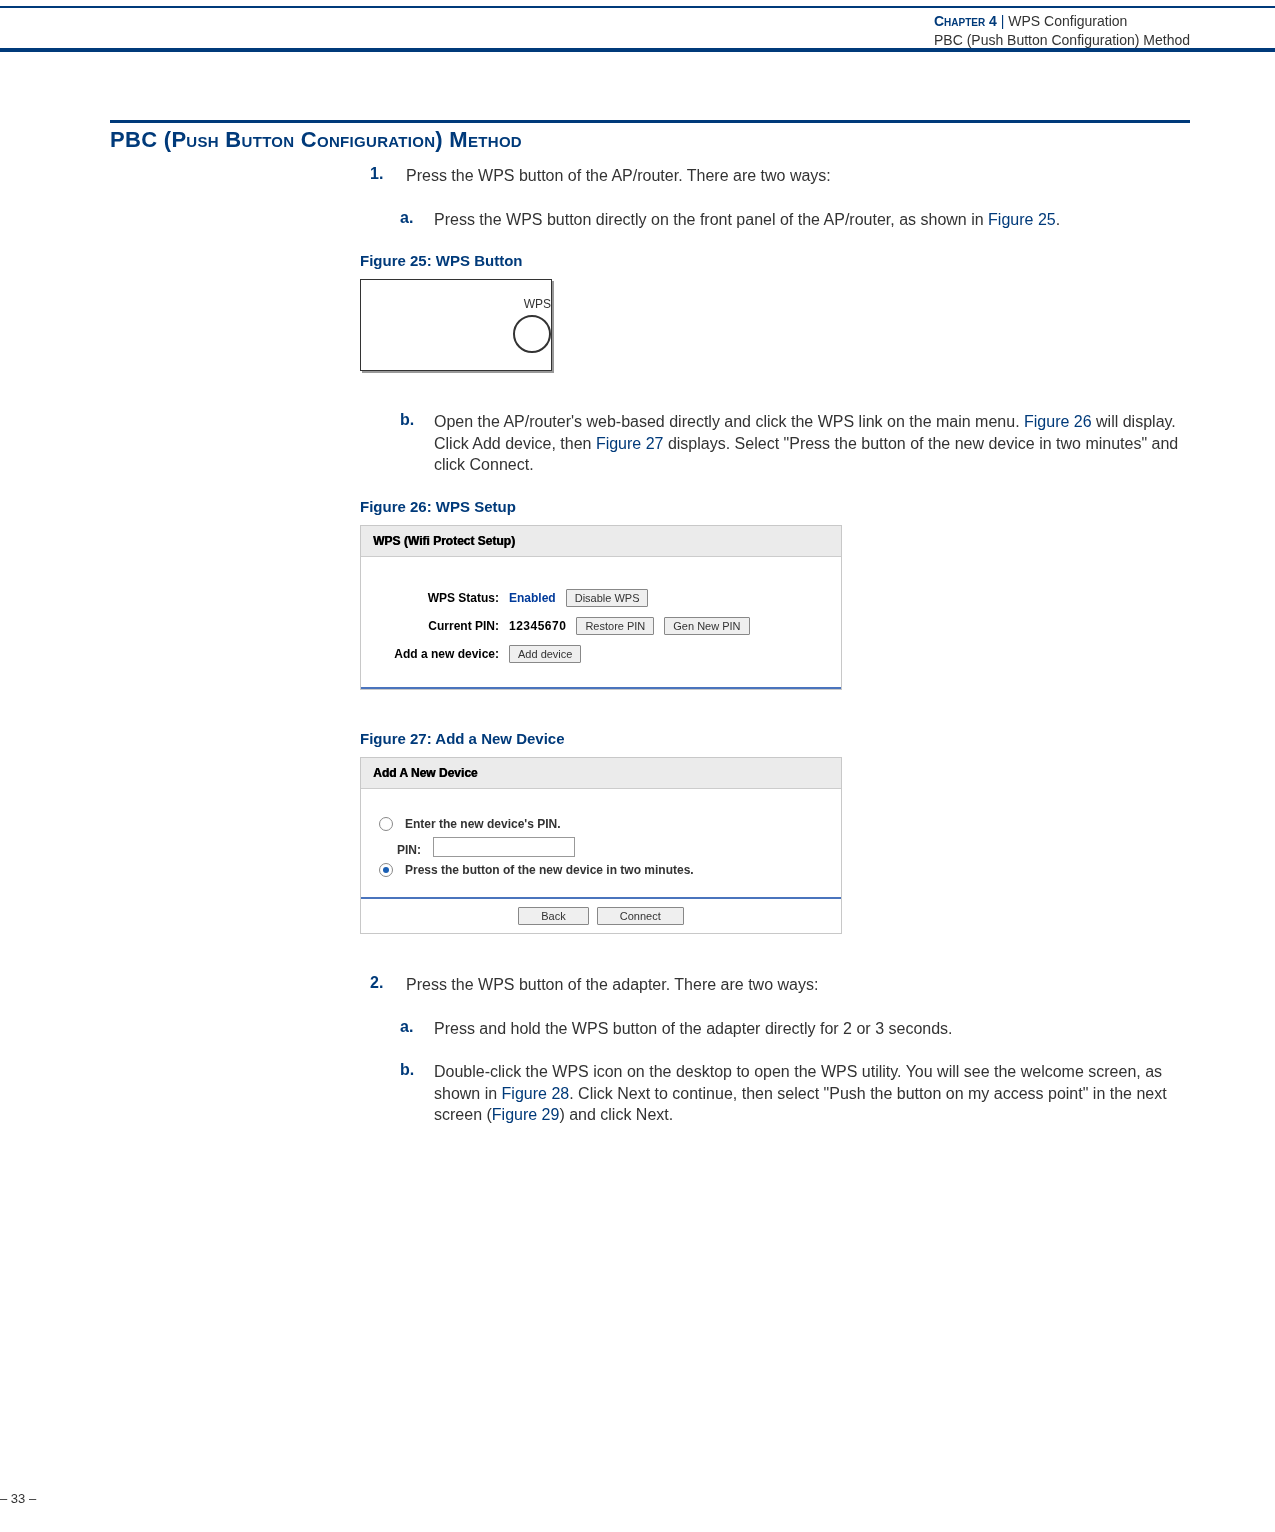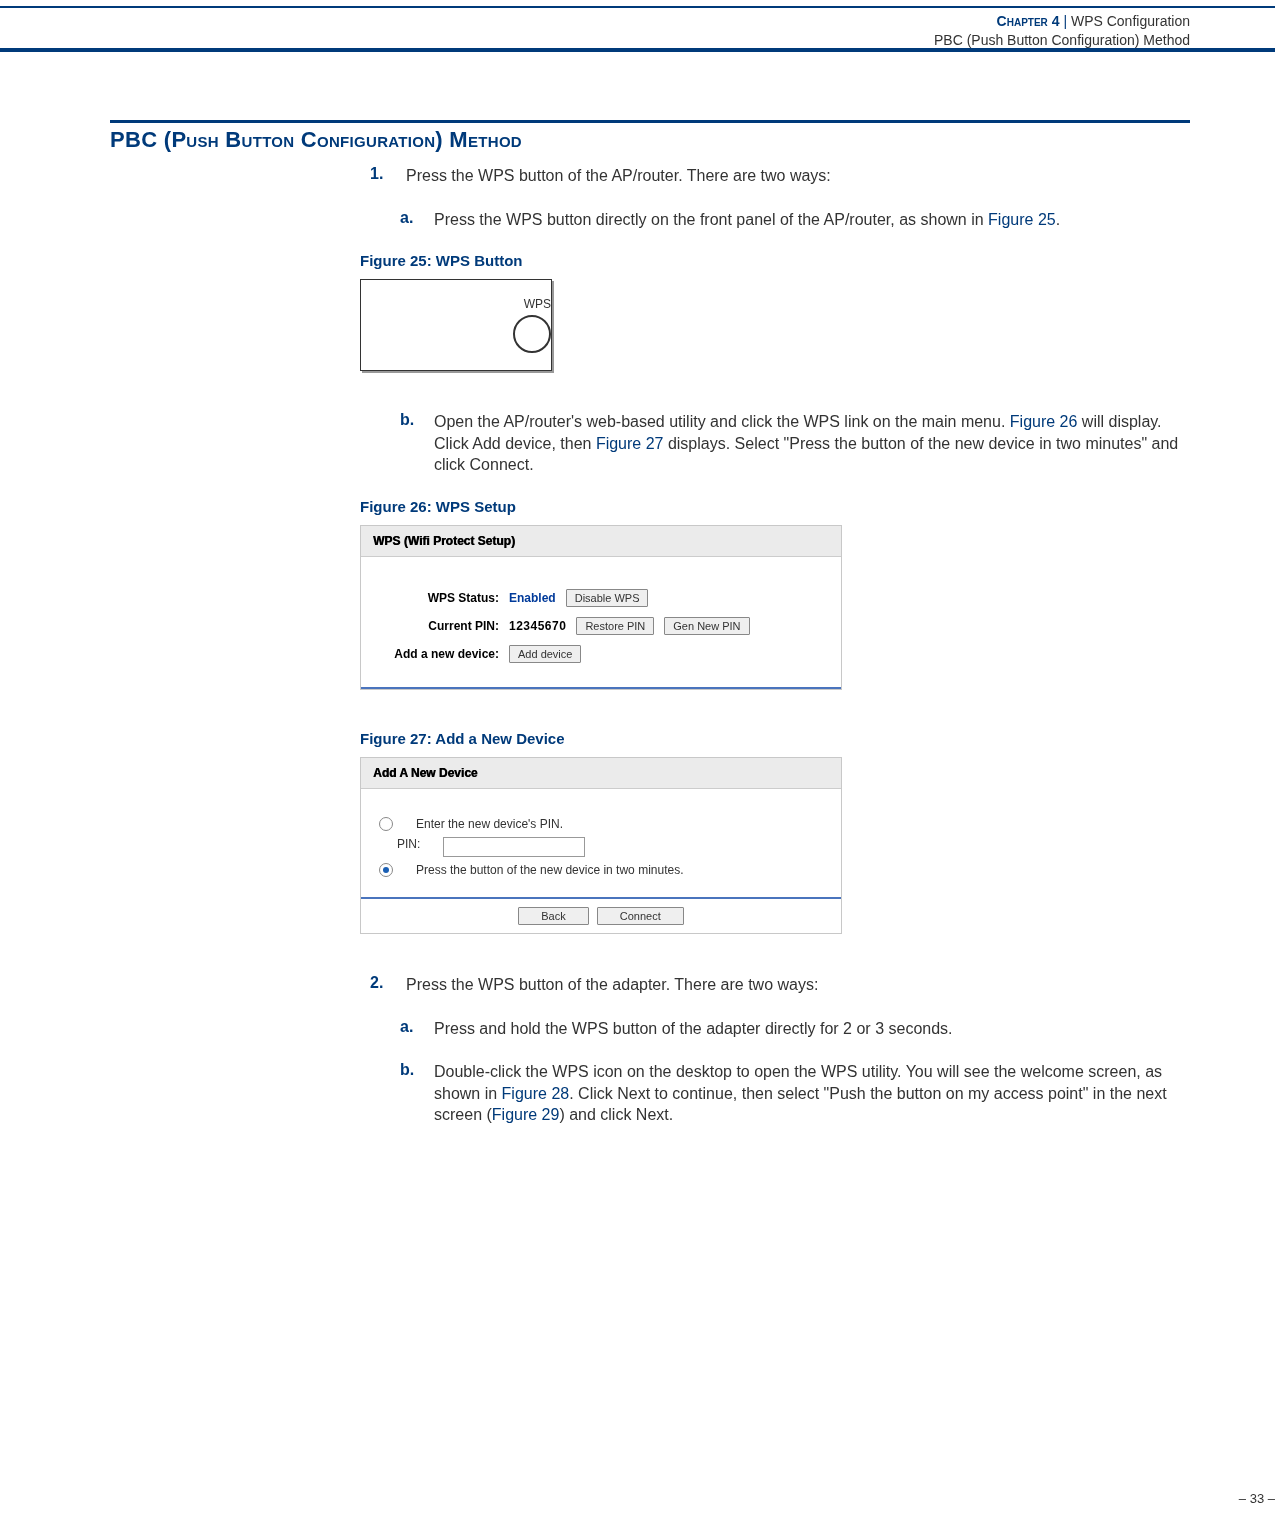--- a/index.html
+++ b/index.html
@@ -1,19 +1,19 @@
 <!DOCTYPE html>
 <html><head>
 <meta charset="utf-8">
 <style>
   html,body{margin:0;padding:0;background:#fff;}
   body{width:1275px;min-height:1532px;font-family:Verdana,Geneva,sans-serif;color:#333;position:relative;}
   .top-rule{position:absolute;left:0;right:0;top:6px;height:2px;background:#003a7a;}
   .bottom-rule-header{position:absolute;left:0;right:0;top:48px;height:4px;background:#003a7a;}
-  .header{position:absolute;right:85px;top:12px;text-align:right;line-height:1.35;}
+  .header{position:absolute;right:85px;top:12px;text-align:left;line-height:1.35;}
   .header-line1{font-size:14px;}
   .chap{font-variant:small-caps;font-weight:bold;color:#003a7a;}
   .sep{color:#003a7a;}
   .htxt{color:#333;}
   .header-line2{font-size:14px;color:#333;}
   .content{position:absolute;left:110px;right:85px;top:120px;}
   .section-rule{height:3px;background:#003a7a;margin-bottom:4px;}
   h1.section{color:#003a7a;font-size:22px;font-weight:bold;font-variant:small-caps;margin:0 0 12px 0;letter-spacing:0.3px;}
   .body-area{margin-left:260px;}
   .num-item{display:flex;gap:12px;margin-bottom:22px;}
@@ -29,26 +29,26 @@
   .fig26{width:480px;border:1px solid #c8c8c8;background:#fff;margin-left:-10px;margin-bottom:40px;font-family:Arial,sans-serif;font-size:12px;}
   .panel-title{background:#ebebeb;padding:8px 12px;font-weight:bold;font-size:12px;color:#000;border-bottom:1px solid #ccc;text-shadow:0.5px 0 0 #000;}
   .panel-body{padding:22px 18px 14px 18px;}
   .row{display:flex;align-items:center;gap:10px;margin:10px 0;}
   .lbl{width:120px;text-align:right;font-weight:bold;font-size:12px;color:#000;}
   .enabled{color:#003a9a;font-weight:bold;}
   .pinval{font-weight:bold;color:#000;letter-spacing:0.5px;}
   .uibtn{background:#efefef;border:1px solid #888;border-radius:1px;padding:2px 8px;font-size:11px;cursor:default;}
   .panel-bottomrule{height:2px;background:#4a74bd;}
   .fig27{width:480px;border:1px solid #c8c8c8;background:#fff;margin-left:-10px;margin-bottom:40px;font-family:Arial,sans-serif;font-size:12px;}
-  .radio-row{display:flex;align-items:flex-start;gap:23px;margin:6px 0;}
+  .radio-row{display:flex;align-items:flex-end;gap:12px;margin:6px 0;font-weight:bold;}
   .radio{width:12px;height:12px;border:1px solid #888;border-radius:50%;display:inline-flex;align-items:center;justify-content:center;}
   .radio.sel::after{content:"";width:6px;height:6px;background:#1a5fb4;border-radius:50%;}
   .pinbox{border:1px solid #999;width:140px;height:18px;background:#fff;}
   .btnrow{display:flex;gap:8px;justify-content:center;padding:8px 0;}
-  .page-footer{position:absolute;left:0;right:0;bottom:26px;text-align:right;font-size:13px;color:#333;}
+  .page-footer{position:absolute;left:0;right:0;bottom:26px;text-align:left;font-size:13px;color:#333;}
 </style>
 </head>
 <body>
 
 <div class="top-rule"></div>
 <div class="header">
   <div class="header-line1">
     <span class="chap">Chapter 4</span>
     <span class="sep">|</span>
     <span class="htxt">WPS Configuration</span>
@@ -77,21 +77,21 @@
 
     <div class="figlabel">Figure 25:  WPS Button</div>
     <div class="fig25">
       <div class="wpslabel">WPS</div>
       <div class="circle"></div>
     </div>
 
     <div class="sub-item">
       <div class="sub">b.</div>
       <div class="para">
-        <span>Open the AP/router's web-based utility and click the WPS link on the main menu. </span><span class="linkref">Figure 26</span><span> will display. Click Add device, then </span><span class="linkref">Figure 27</span><span> displays. Select "Press the button of the new device in two minutes" and click Connect.</span>
+        <span>Open the AP/router's web-based directly and click the WPS link on the main menu. </span><span class="linkref">Figure 26</span><span> will display. Click Add device, then </span><span class="linkref">Figure 27</span><span> displays. Select "Press the button of the new device in two minutes" and click Connect.</span>
       </div>
     </div>
 
     <div class="figlabel">Figure 26:  WPS Setup</div>
     <div class="fig26">
       <div class="panel-title">WPS (Wifi Protect Setup)</div>
       <div class="panel-body">
         <div class="row">
           <div class="lbl">WPS Status:</div>
           <span class="enabled">Enabled</span>

